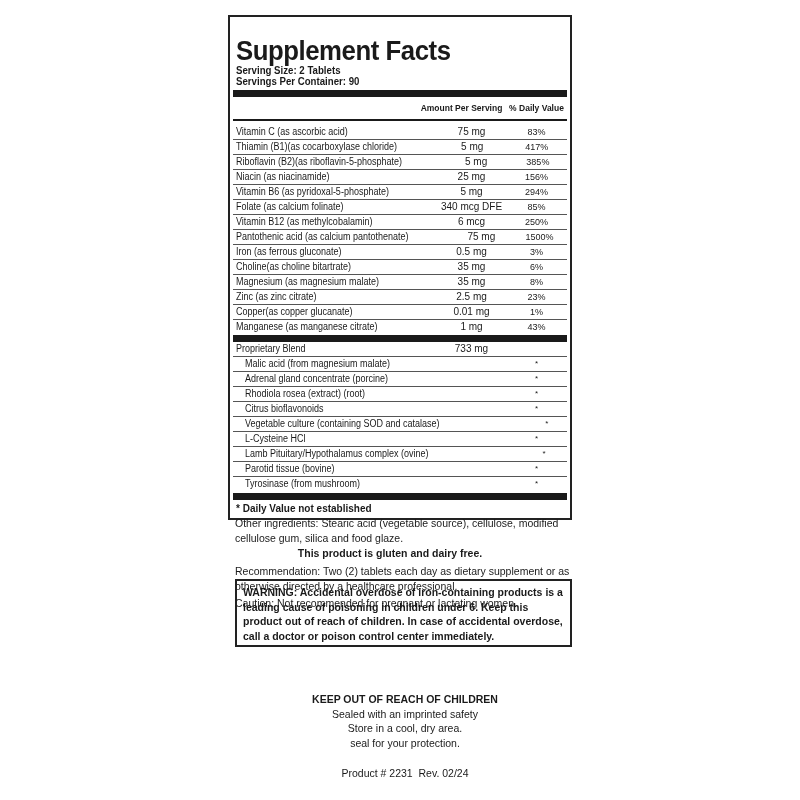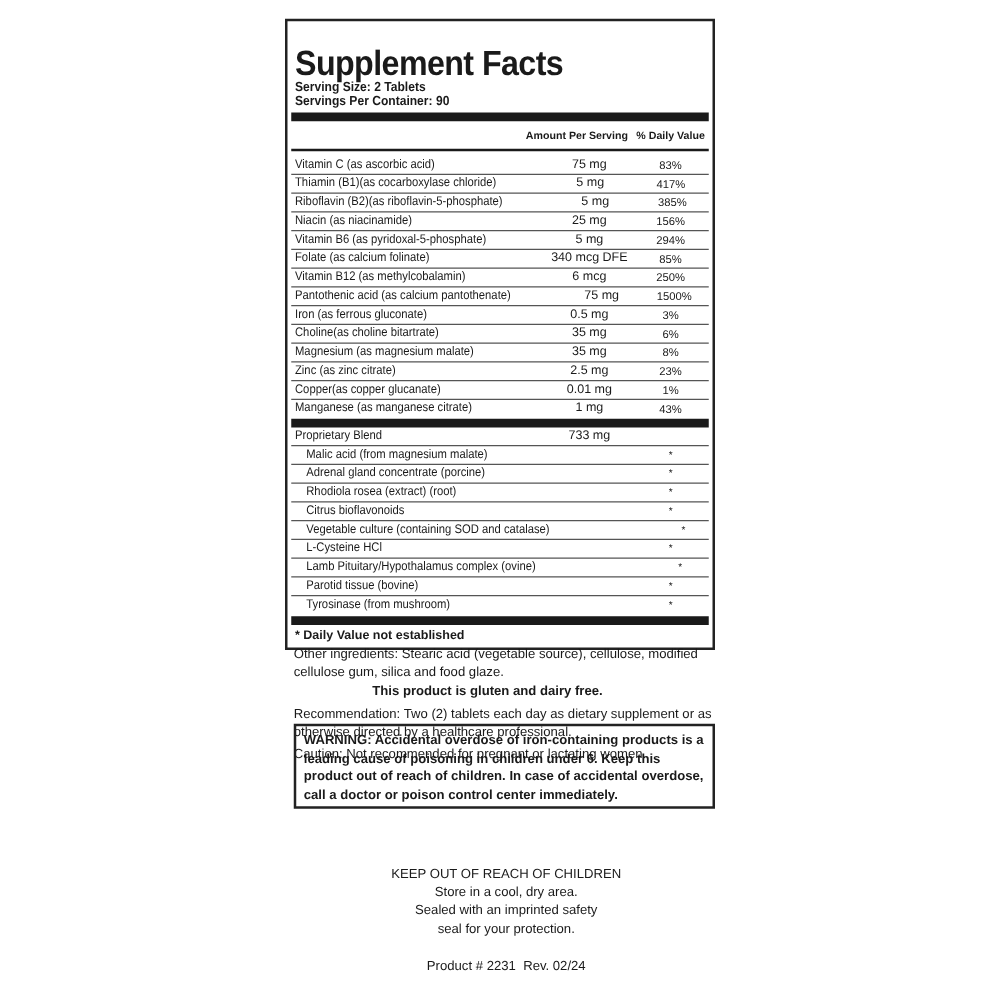--- a/index.html
+++ b/index.html
@@ -45,21 +45,21 @@
   .caution { top: 596px; }
 
   .warning {
     position: absolute; left: 235px; top: 579px; width: 337px; height: 68px;
     border: 2px solid #222; box-sizing: border-box; padding: 4px 6px;
     font-size: 10.5px; font-weight: bold; line-height: 14.5px;
   }
 
   .bottom-block { position: absolute; left: 280px; width: 250px; top: 692px; text-align: center;
                   font-size: 10.5px; line-height: 14.5px; }
-  .keep { font-weight: normal; }
+  .keep { font-weight: bold; }
   .product { position: absolute; left: 280px; width: 250px; top: 767px; text-align: center; font-size: 10.5px; }
 </style>
 </head>
 <body>
 
 <div class="facts-box">
   <div class="title">Supplement Facts</div>
   <div class="serving">Serving Size: 2 Tablets</div>
   <div class="serving">Servings Per Container: 90</div>
   <div class="thick-bar top"></div>
@@ -210,17 +210,17 @@
   <b>Recommendation:</b><span> Two (2) tablets each day as  dietary supplement or as otherwise directed by a healthcare professional.</span>
 </div>
 <div class="body-text caution">
   <b>Caution:</b><span> Not recommended for pregnant or lactating women.</span>
 </div>
 
 <div class="warning">WARNING: Accidental overdose of iron-containing products is a leading cause of poisoning in children under 6. Keep this product out of reach of children. In case of accidental overdose, call a doctor or poison control center immediately.</div>
 
 <div class="bottom-block">
   <div class="keep">KEEP OUT OF REACH OF CHILDREN</div>
+  <div>Sealed with an imprinted safety</div>
   <div>Store in a cool, dry area.</div>
-  <div>Sealed with an imprinted safety</div>
   <div>seal for your protection.</div>
 </div>
 <div class="product" style="white-space:pre;">Product # 2231  Rev. 02/24</div>
 
 </body></html>

